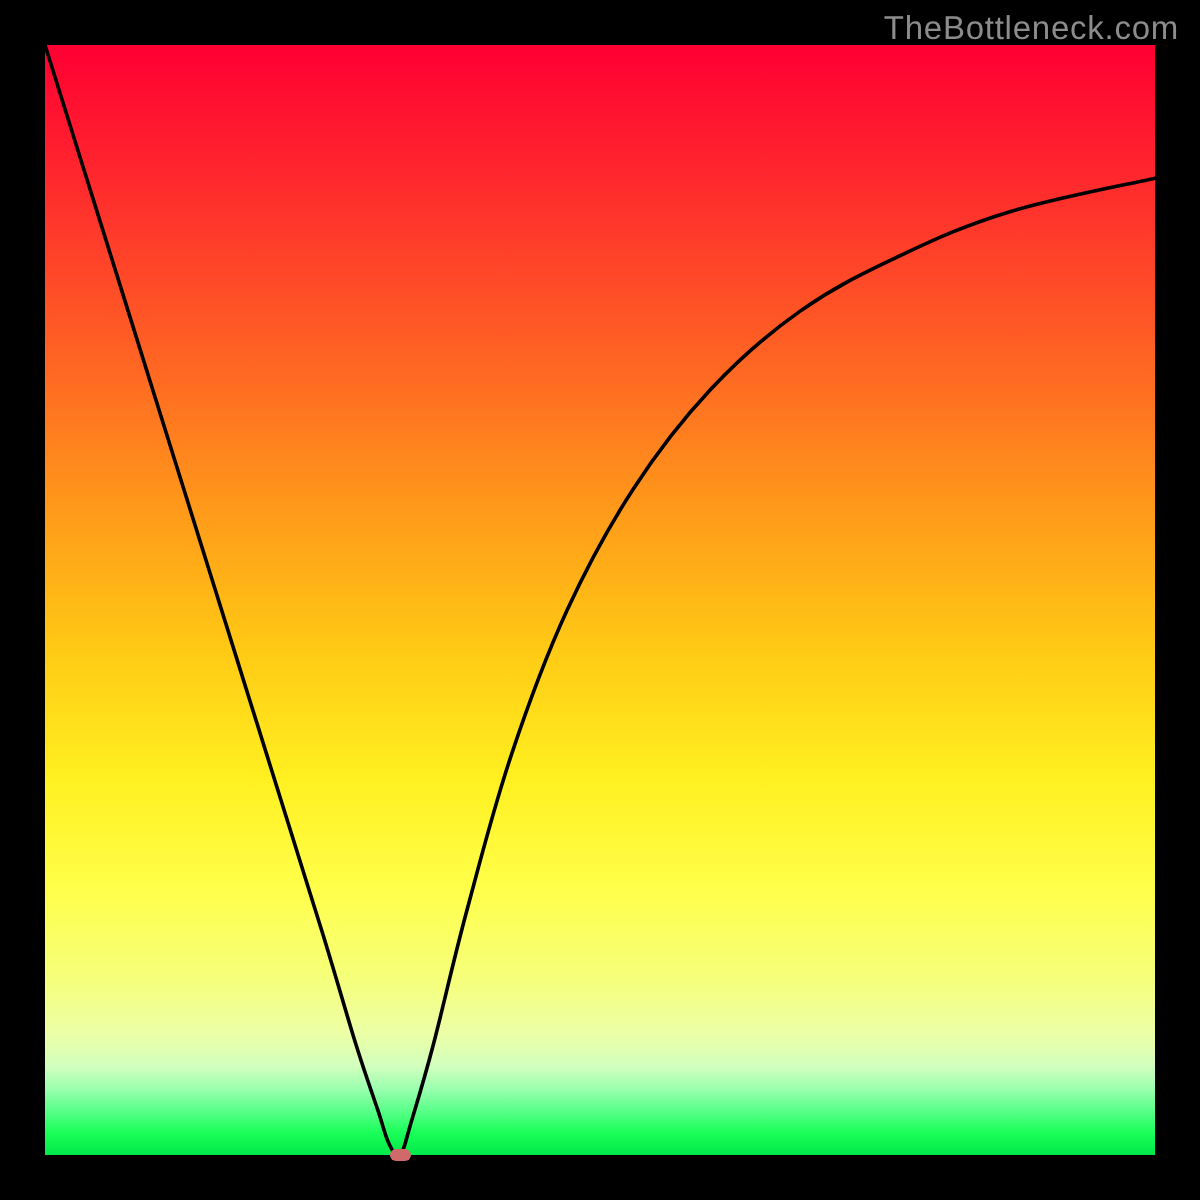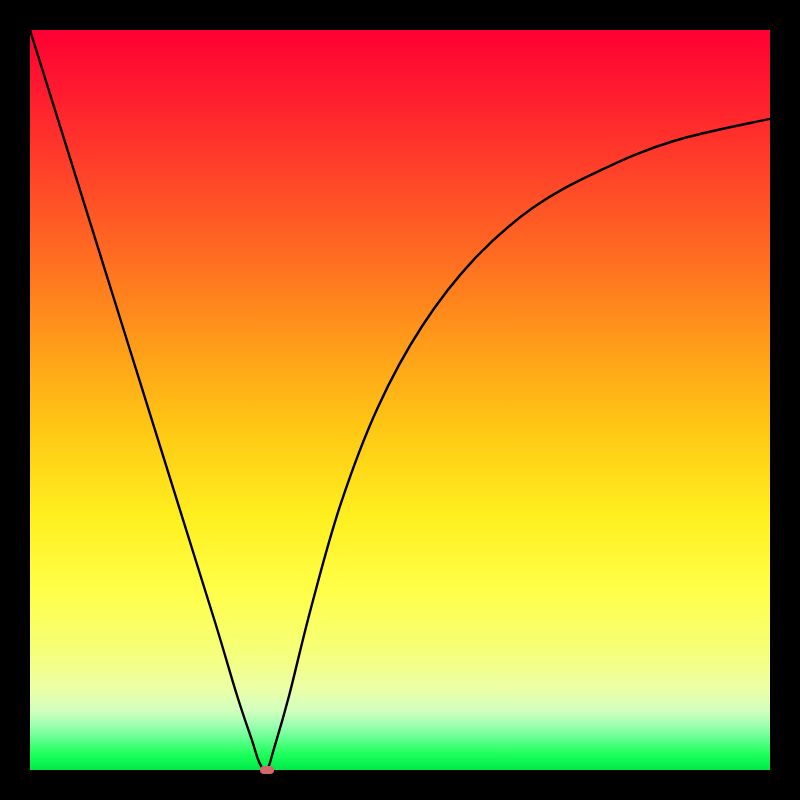--- a/index.html
+++ b/index.html
@@ -79,13 +79,14 @@
 
   <div class="plot">
 
     <svg class="curve" viewBox="0 0 740 740" preserveAspectRatio="none">
       <path id="curve-path" fill="none" stroke="#000000" stroke-width="2.4" stroke-linecap="round" stroke-linejoin="round" d="M 0,0 C 6.66,21.311999999999994 23.68,75.77599999999998 37,118.39999999999998 C 50.32,161.02399999999997 60.68,194.17599999999996 74,236.79999999999995 C 87.32,279.424 97.68,312.57599999999996 111,355.2 C 124.32,397.824 134.68,430.976 148,473.6 C 161.32,516.224 174.344,557.368 185,592 C 195.656,626.632 200.54000000000002,644.688 207.20000000000002,666 C 213.86,687.312 218.004,698.4119999999999 222,710.4 C 225.996,722.388 226.736,727.272 229.4,732.6 C 232.06400000000002,737.928 234.136,742.664 236.8,740 C 239.46400000000003,737.336 240.204,731.12 244.20000000000002,717.8 C 248.19600000000003,704.4799999999999 252.34,691.308 259,666 C 265.65999999999997,640.692 271.876,611.832 281.2,577.2 C 290.524,542.5680000000001 298.812,509.564 310.8,473.6 C 322.788,437.636 333.14799999999997,409.36800000000005 347.79999999999995,377.40000000000003 C 362.45199999999994,345.432 374.884,322.64 392.20000000000005,296 C 409.5160000000001,269.36 424.02,250.71200000000002 444,229.40000000000003 C 463.98,208.08800000000005 480.55600000000004,193.58400000000003 503.20000000000005,177.60000000000002 C 525.844,161.616 544.4920000000001,152.5879999999999 569.8000000000001,140.5999999999999 C 595.1080000000001,128.6119999999999 613.164,120.32399999999998 643.8,111 C 674.4359999999999,101.67600000000002 722.684,92.79599999999996 740,88.79999999999995"></path>
     </svg>
 
     <div class="marker" id="min-marker" style="left: 236.8px; top: 740px; background: rgb(208, 106, 106);"></div>
   </div>
 
+  <div class="watermark">TheBottleneck.com</div>
 </div>
 
 </body></html>

